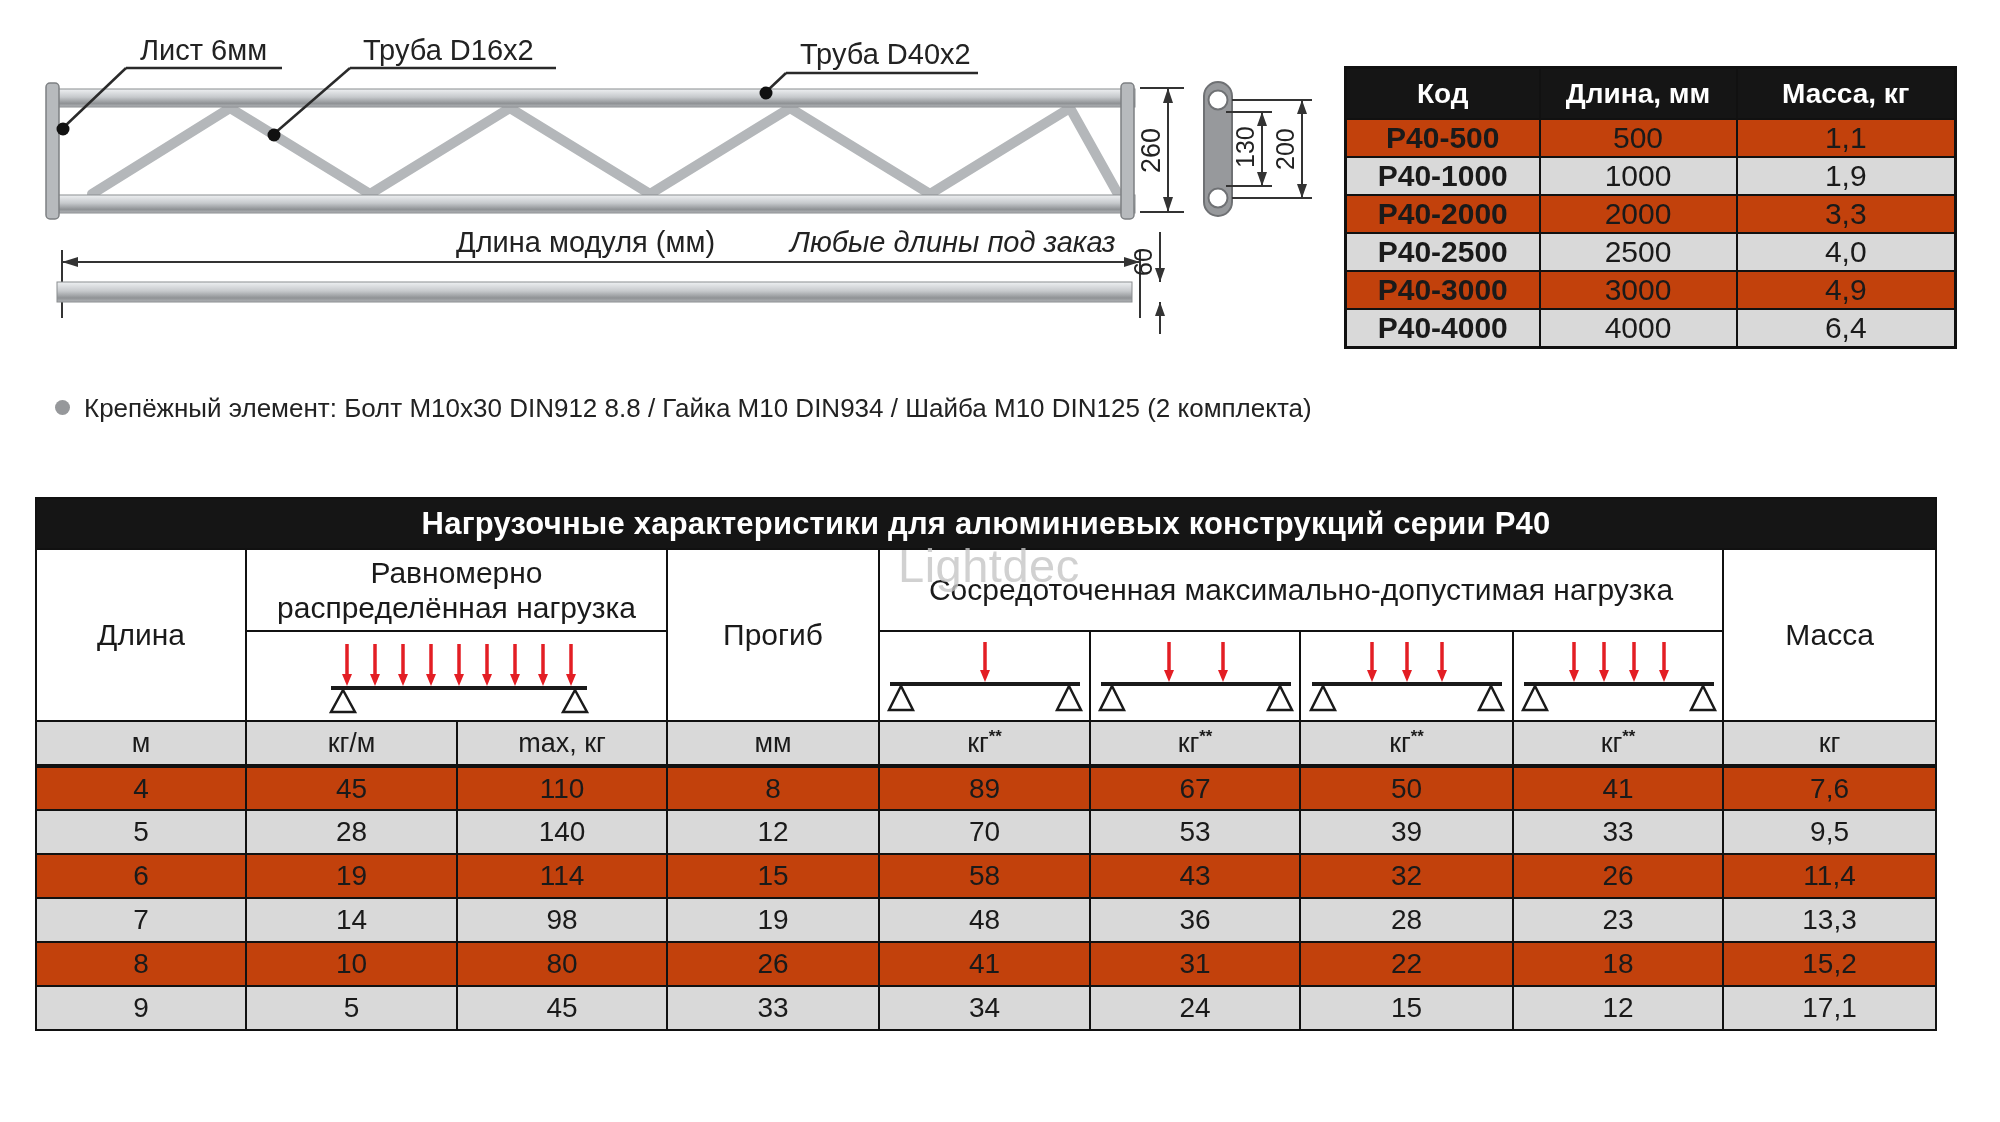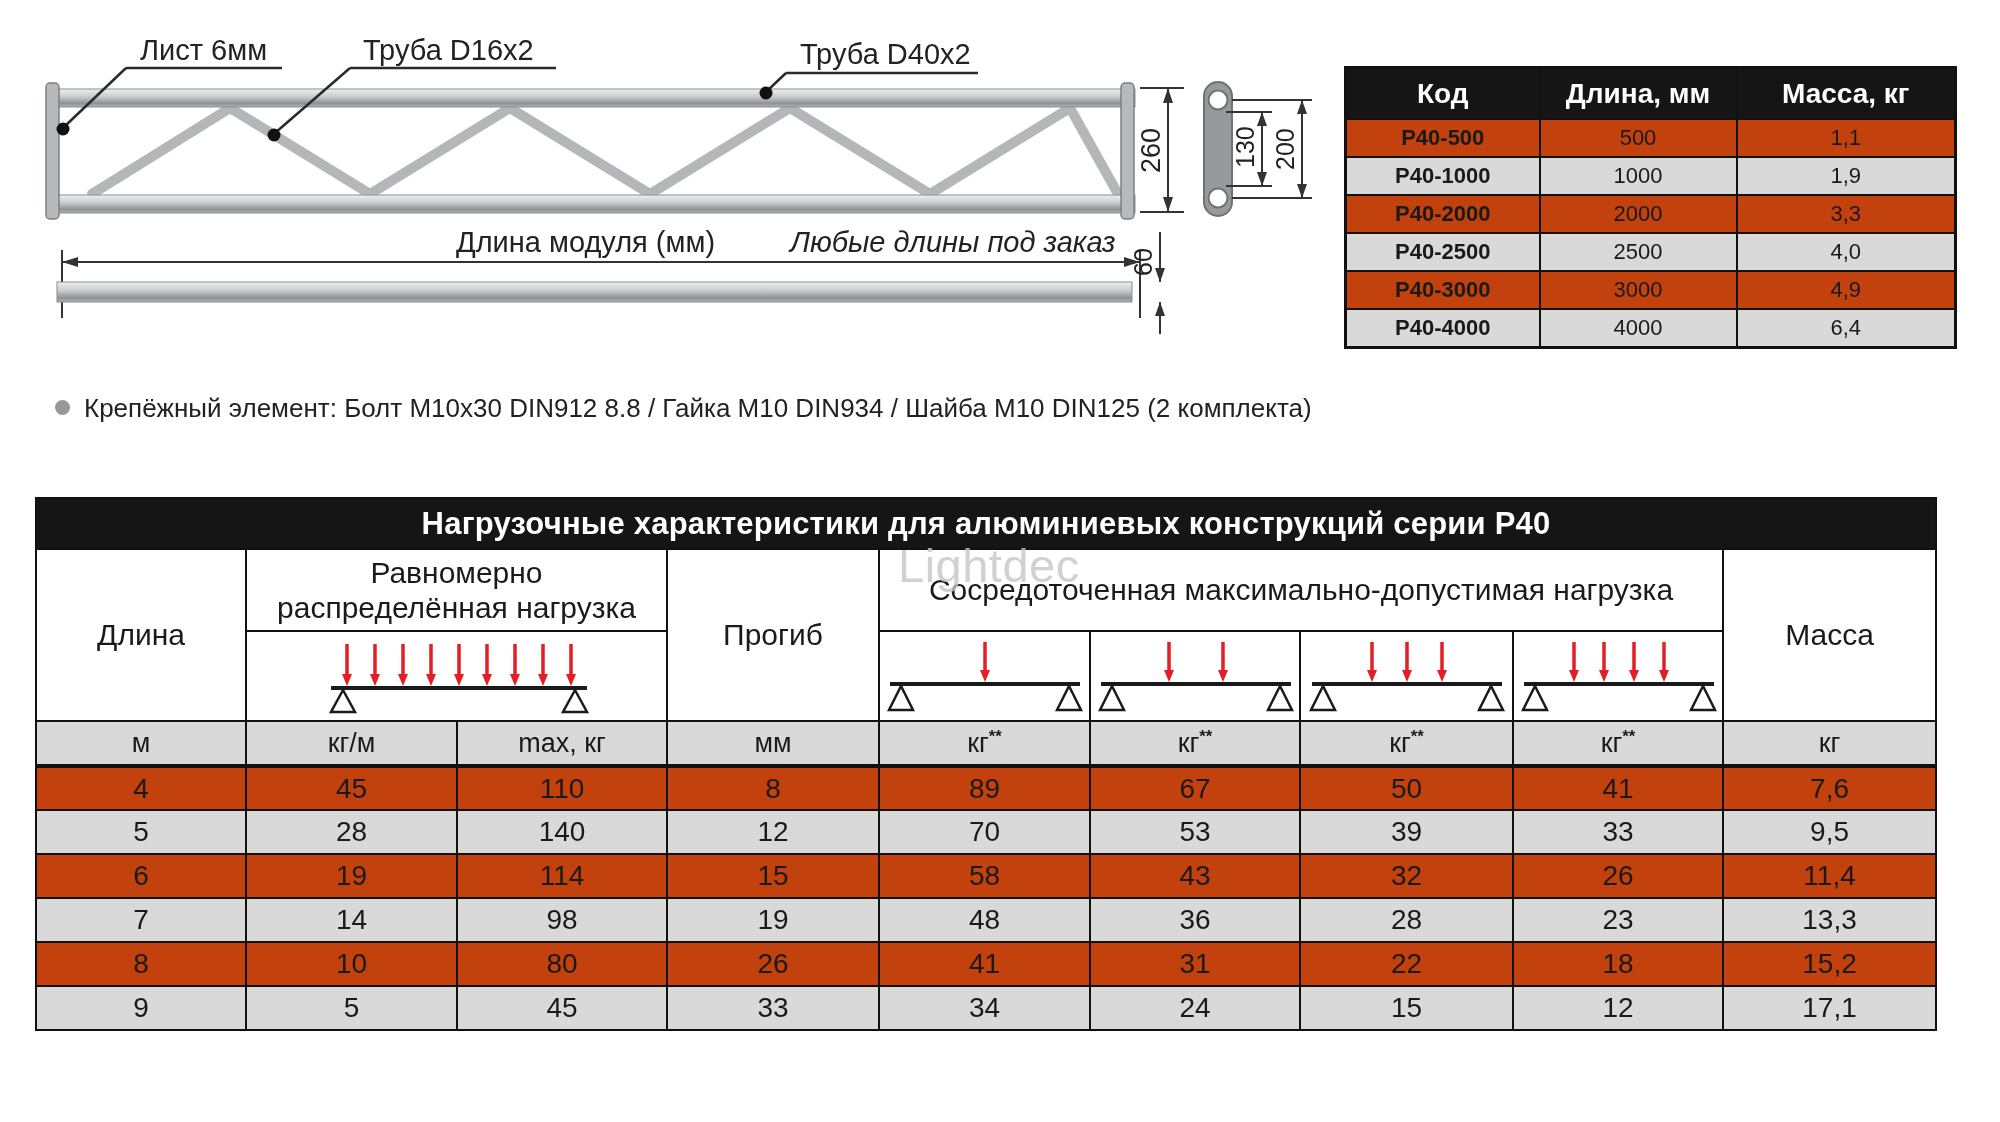--- a/index.html
+++ b/index.html
@@ -16,21 +16,21 @@
 
   
   table{border-collapse:collapse;table-layout:fixed;position:absolute;background:#c2410c;}
   td,th{padding:0;text-align:center;vertical-align:middle;overflow:hidden;}
 
   
   .codes{left:1344px;top:66px;width:610px;}
   .codes th,.codes td{border:2px solid #111;}
   .codes thead th{background:#151515;color:#fff;font-size:28px;font-weight:bold;height:49px;}
   .codes tbody tr{height:38px;}
-  .codes tbody td{font-size:22px;}
+  .codes tbody td{font-size:30px;}
   .codes tbody td.code{font-weight:bold;}
   .codes tbody tr:nth-child(even) td{background:#d9d9d9;}
   .codes{border:3px solid #111;}
 
   
   .load{left:35px;top:497px;width:1900px;border:2px solid #111;}
   .load th,.load td{border:2px solid #111;}
   .load .titlebar{background:#151515;color:#fff;font-size:31px;font-weight:bold;height:49px;letter-spacing:.2px;}
   .load .grp{font-size:30px;font-weight:normal;background:#fff;}
   .load tr.hdrA{height:82px;}

